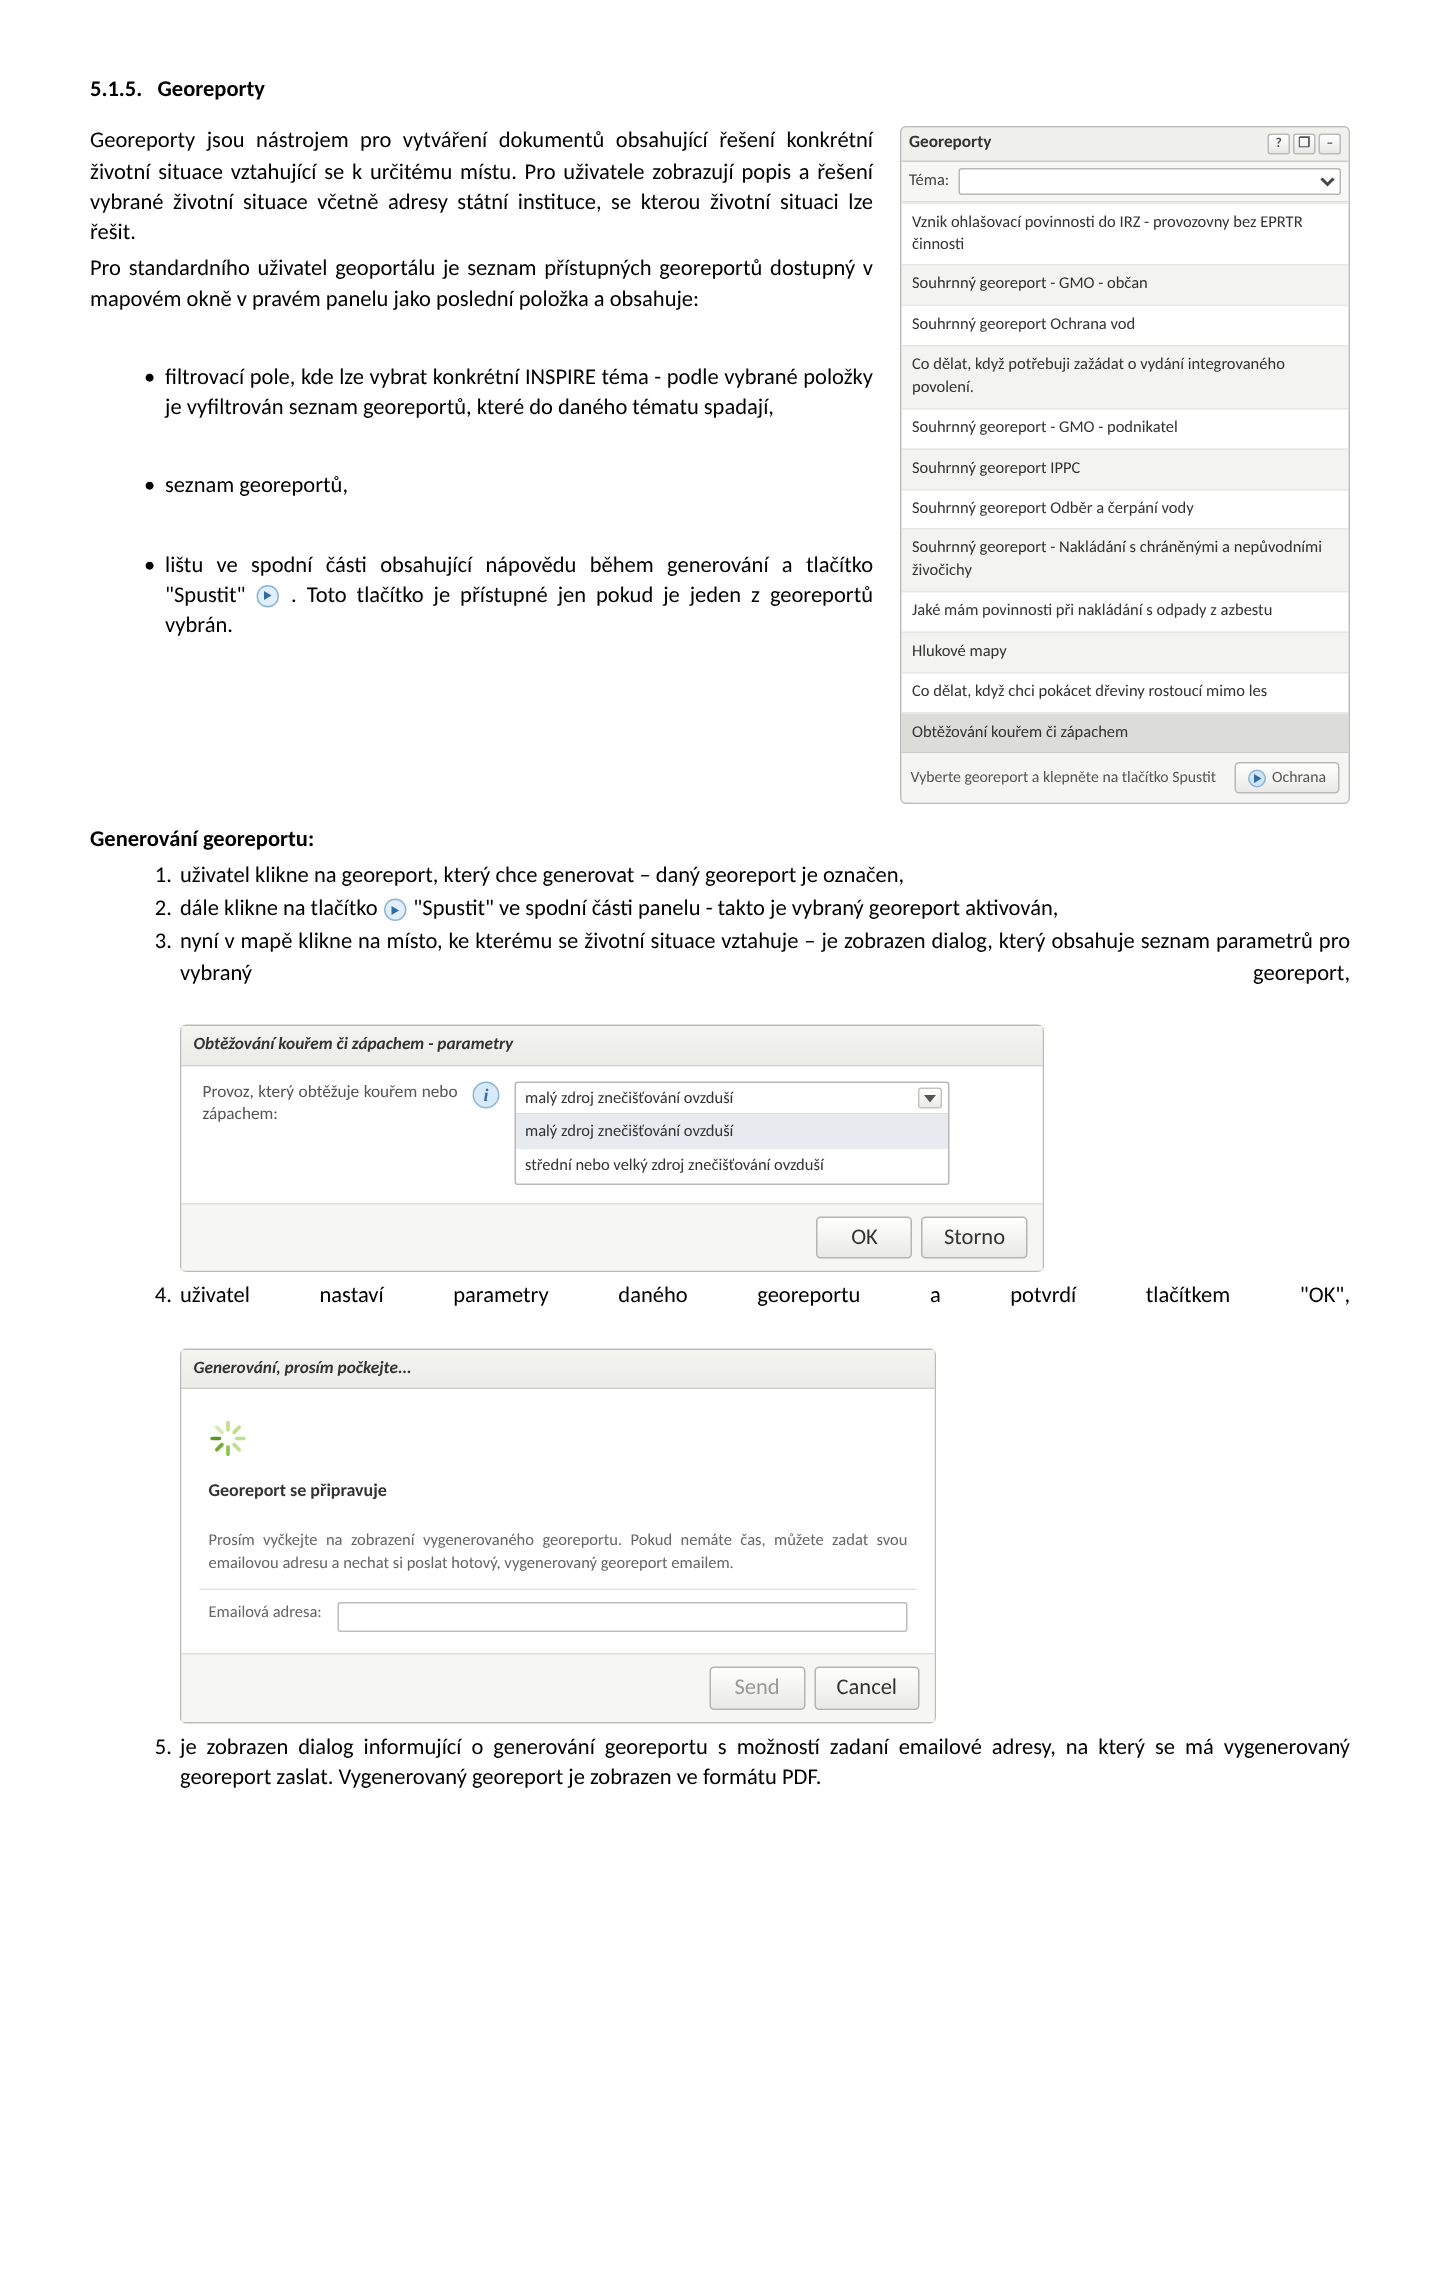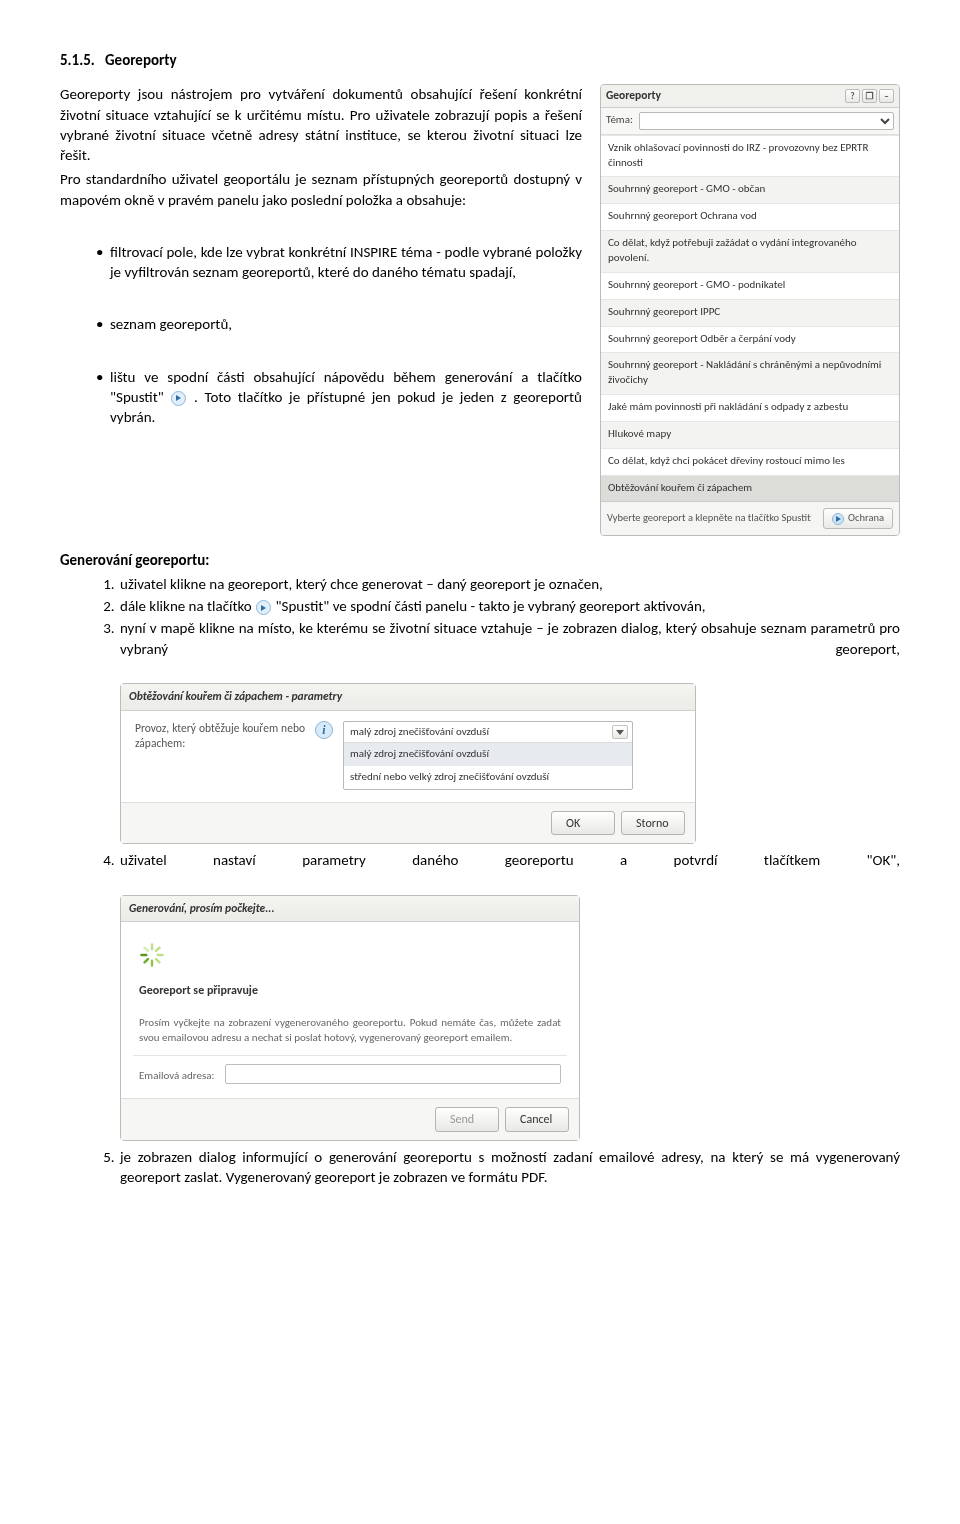--- a/index.html
+++ b/index.html
@@ -153,32 +153,32 @@
   .dlg-btns {
     padding:8px 10px;
     background:#f6f6f4;
     border-top:1px solid #dedede;
     display:flex;justify-content:flex-end;gap:6px;
   }
   .btn {
     min-width:64px; padding:3px 14px;
     border:1px solid #b4b4b1;border-radius:3px;
     background:linear-gradient(#fff,#e8e8e5);
-    font-size:12px;cursor:pointer;
+    font-size:15px;text-align:center;cursor:pointer;
     color:#333;
   }
   .dlg2 .gen-area { display:flex; gap:14px; padding:4px 6px 10px 6px;flex-direction:column; }
   .spinner {
     width:26px;height:26px;flex:0 0 auto;margin-top:6px;
     position:relative;
   }
   .spinner svg { width:26px;height:26px; }
   .gen-text { font-size:11px; color:#666; line-height:1.4; }
   .gen-text b { color:#333; font-size:12px; }
-  .email-row { display:flex; align-items:flex-end; gap:10px; padding: 8px 6px 8px 6px; border-top:1px solid #e4e4e1; }
+  .email-row { display:flex; align-items:flex-start; gap:10px; padding: 8px 6px 8px 6px; border-top:1px solid #e4e4e1; }
   .email-row input { flex:1; height:20px; border:1px solid #bdbdbb; border-radius:2px; padding:0 4px; font-size:11px; background:#fff; }
   .email-row label { color:#666; font-size:11px; }
   .page-wrap { position:relative; min-height: 1524px; }
 </style>
 </head>
 <body>
 <div class="page-wrap">
 
 <p class="section-no">
   <span>5.1.5.</span>&nbsp;&nbsp;
@@ -274,21 +274,21 @@
       </div>
       <div class="dlg-btns">
         <div class="btn">OK</div>
         <div class="btn">Storno</div>
       </div>
     </div>
   </li>
   <li>
     <div class="just-full">uživatel nastaví parametry daného georeportu a potvrdí tlačítkem "OK",</div>
 
-    <div class="dlg dlg2" style="width:460px;">
+    <div class="dlg dlg2" style="width:504px;">
       <div class="dlg-title">Generování, prosím počkejte...</div>
       <div class="dlg-body" style="padding:10px 12px 6px 12px;">
         <div class="gen-area">
           <div class="spinner">
             <svg viewBox="0 0 32 32">
               <g stroke="#bfe08a" stroke-width="3" stroke-linecap="round">
                 <line x1="16" y1="3" x2="16" y2="9"></line>
                 <line x1="25.2" y1="6.8" x2="21" y2="11"></line>
                 <line x1="29" y1="16" x2="23" y2="16"></line>
                 <line x1="25.2" y1="25.2" x2="21" y2="21"></line>

